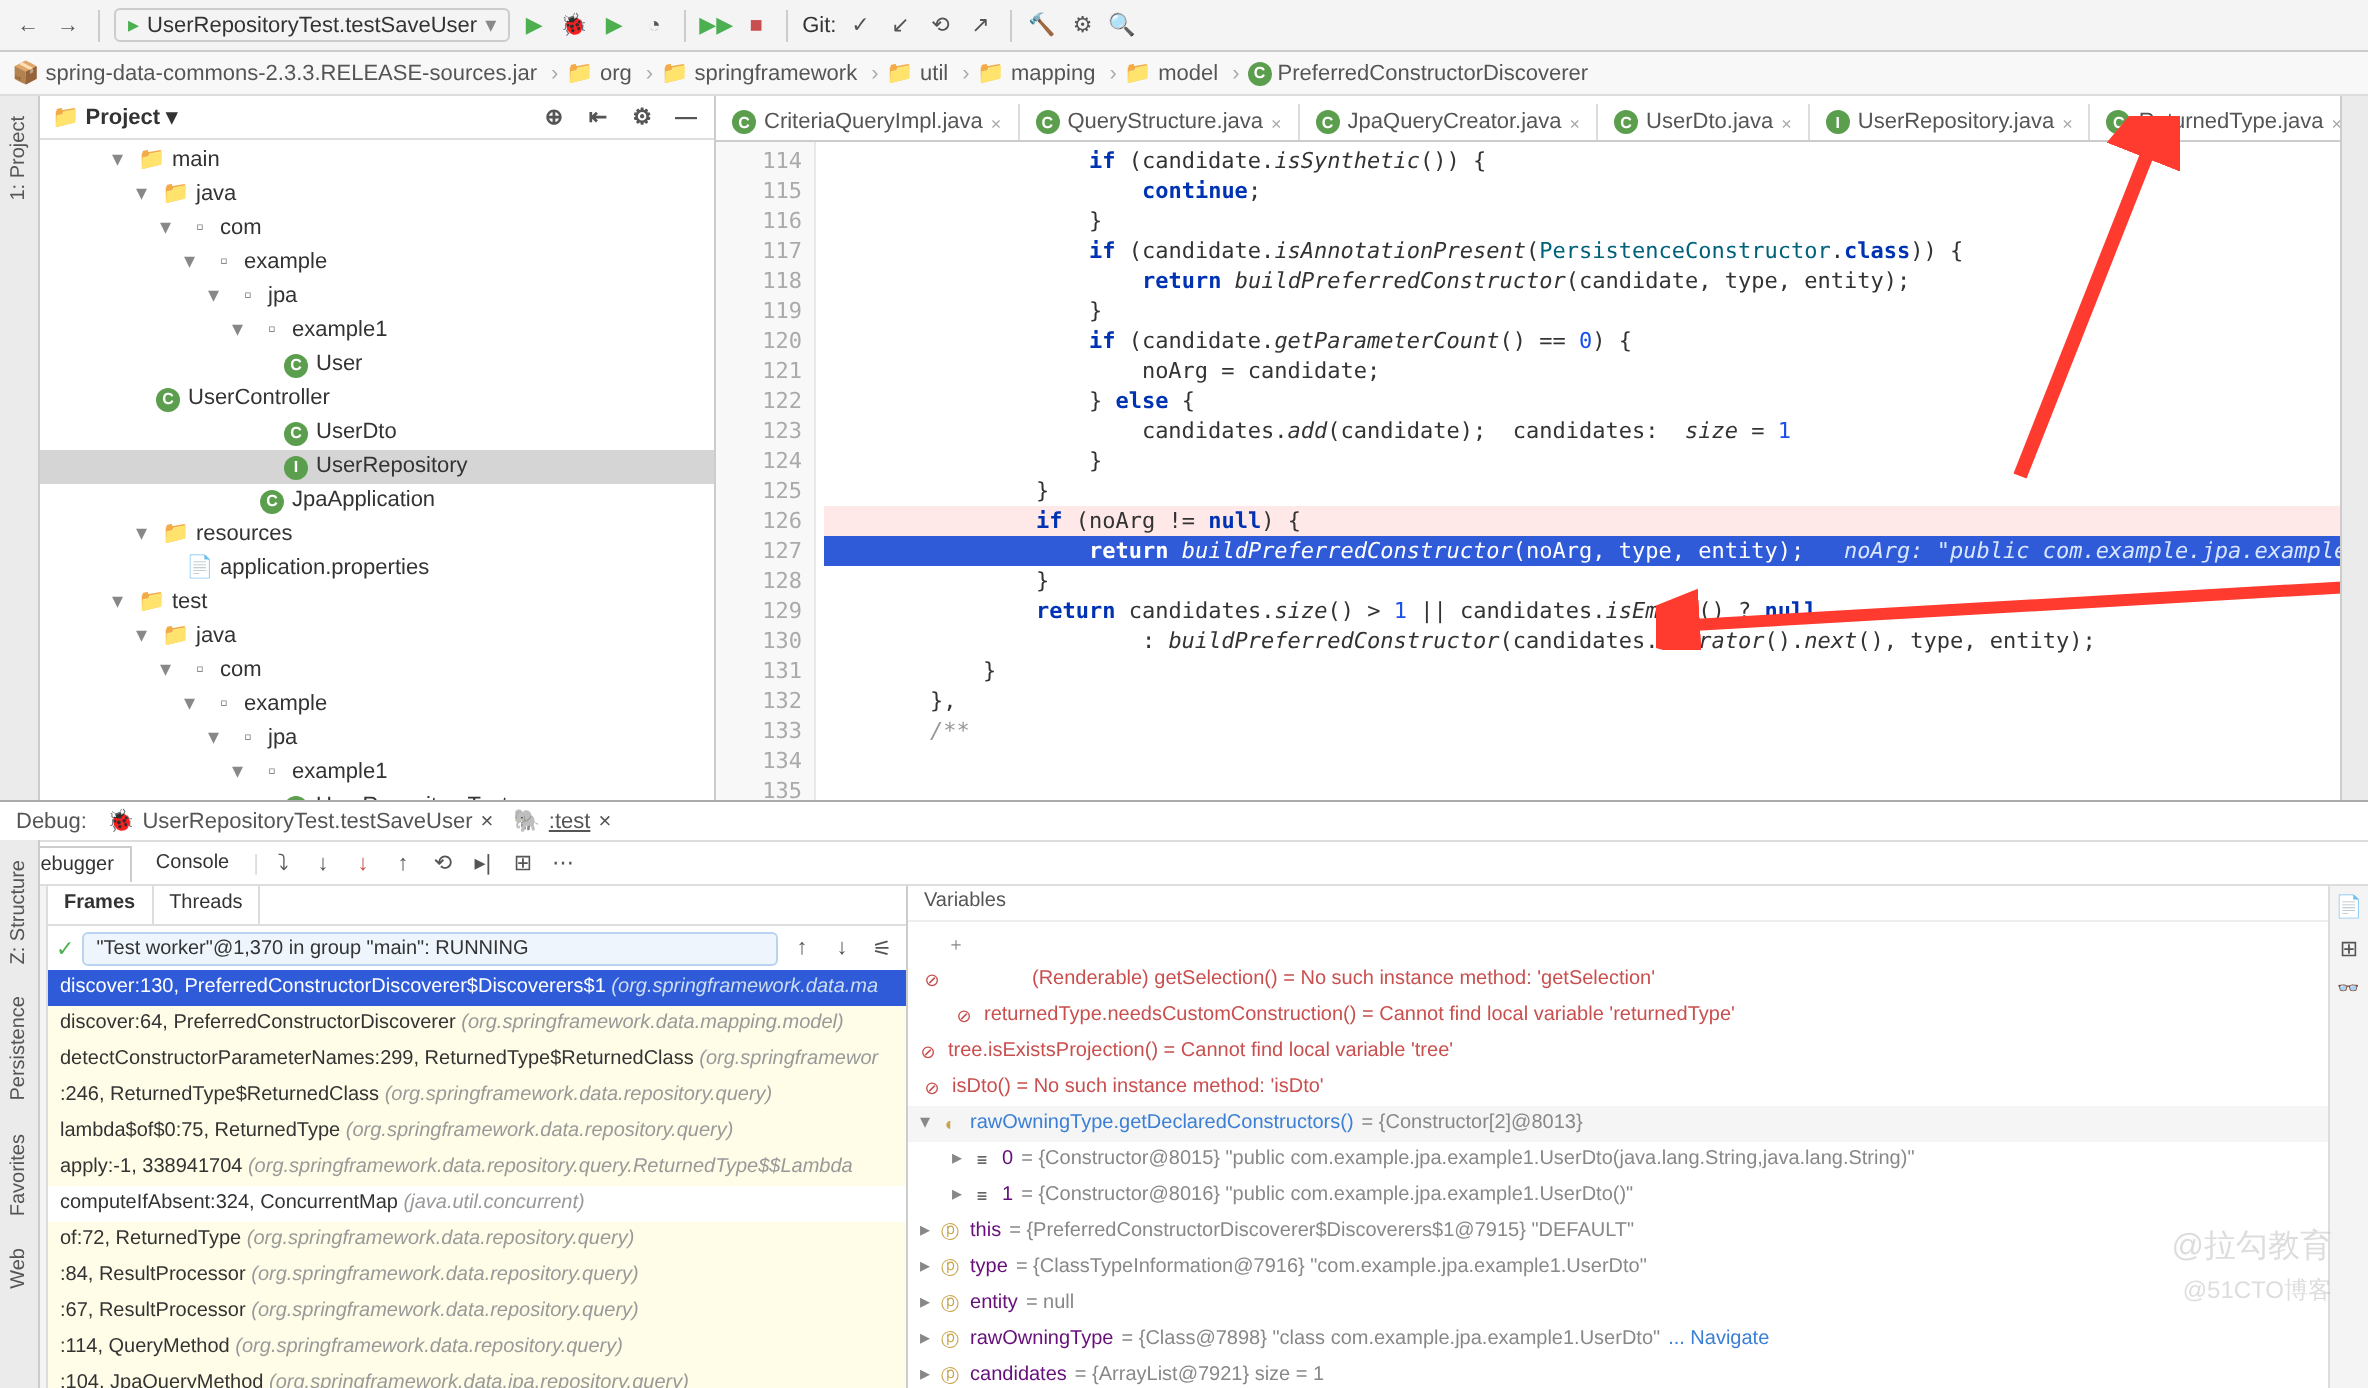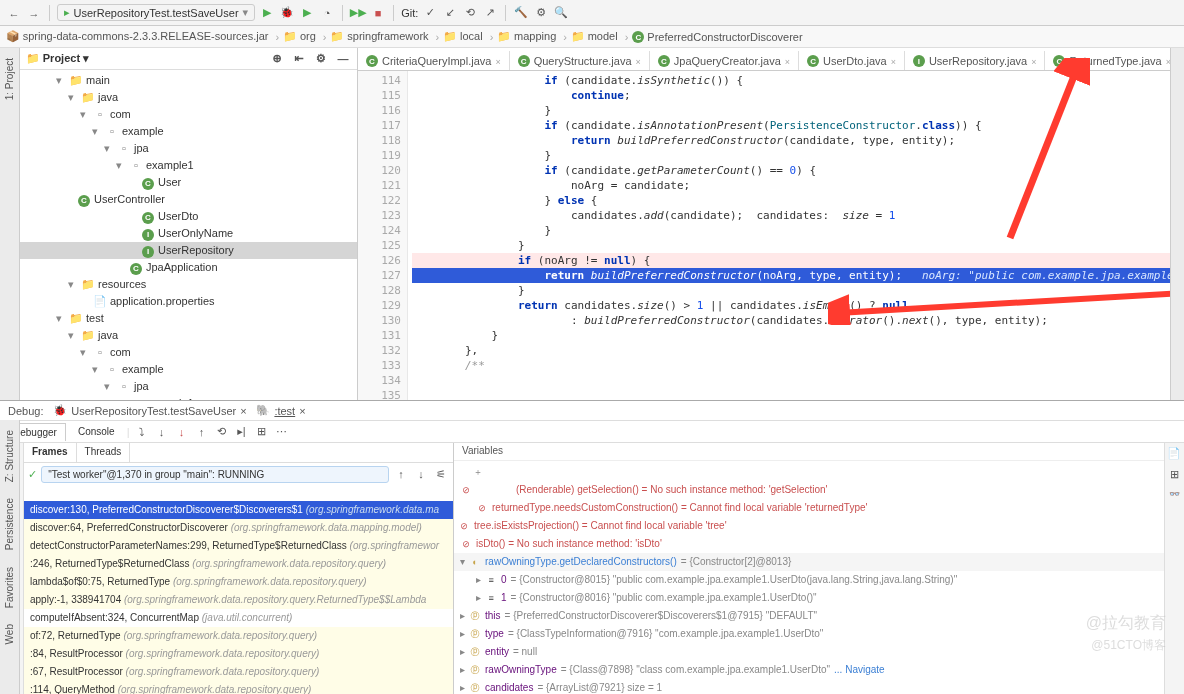--- a/index.html
+++ b/index.html
@@ -59,21 +59,21 @@
   .dbg-left span { font-size:12px; cursor:pointer; color:#555;}
   .frames-col { display:flex; flex-direction:column; width:430px; border-right:1px solid #ccc;}
   .ft-head { height:20px; display:flex; border-bottom:1px solid #ddd;}
   .ft-head .h { padding:3px 8px; font-size:10px; border-right:1px solid #ddd; cursor:pointer;text-align:right;}
   .ft-head .h.act { font-weight:bold;}
   .thread-sel { height:22px; display:flex; align-items:center; padding:0 4px; gap:4px;}
   .thread-sel .sel { flex:1; background:#eef5fd; border:1px solid #b8d4f0; padding:2px 6px; font-size:10px; border-radius:3px;}
   .frames { flex:1; overflow:auto; font-size:10px; line-height:16px;}
   .frame { padding:1px 6px; white-space:nowrap; overflow:hidden; text-overflow:ellipsis; background:#fffde7;}
   .frame .pkg { color:#999; font-style:italic;}
-  .frame.sel { background:#2f5bd9; color:#fff;margin-top:16px;}
+  .frame.sel { background:#2f5bd9; color:#fff;}
   .frame.sel .pkg { color:#cde;}
   .vars-col { flex:1; display:flex; flex-direction:column; min-width:0;}
   .vars-head { height:18px; padding:2px 8px; font-size:10px; color:#555; border-bottom:1px solid #eee;}
   .vars { flex:1; overflow:auto; font-size:10px; line-height:16px; padding:2px 0;}
   .var { padding:1px 6px; display:flex; align-items:center; gap:4px; white-space:nowrap;}
   .var.err .vt { color:#c94f4f;}
   .var .ic { width:12px; text-align:center; font-size:9px;}
   .var .err-ic::before { content:"⊘"; color:#c94f4f;}
   .var.sel-row { background:#f5f5f5;}
   .var .gray { color:#888;}
@@ -113,21 +113,21 @@
   <span class="sep"></span>
   <span class="tb-icn">🔨</span>
   <span class="tb-icn">⚙</span>
   <span class="tb-icn">🔍</span>
 </div>
 
 <div class="nav-bar" id="nav-bar">
     <span class="nav-seg">📦 spring-data-commons-2.3.3.RELEASE-sources.jar</span>
     <span class="nav-seg">📁 org</span>
     <span class="nav-seg">📁 springframework</span>
-    <span class="nav-seg">📁 local</span>
+    <span class="nav-seg">📁 util</span>
     <span class="nav-seg">📁 mapping</span>
     <span class="nav-seg">📁 model</span>
     <span class="nav-seg"><span class="ic-class"></span> PreferredConstructorDiscoverer</span>
   </div>
 
 <div class="main">
   <div class="sidebar-rail">
     <div class="rail-tab">1: Project</div>
   </div>
 
@@ -179,25 +179,20 @@
         </div>
         <div class="tn" style="padding-left: 44px;">
           <span class="twist"></span>
           <span class="ticon"><span class="ic-class"></span></span>
           <span>UserController</span>
         </div>
         <div class="tn" style="padding-left: 108px;">
           <span class="twist"></span>
           <span class="ticon"><span class="ic-class"></span></span>
           <span>UserDto</span>
-        </div>
-        <div class="tn" style="padding-left: 108px;">
-          <span class="twist"></span>
-          <span class="ticon"><span class="ic-int"></span></span>
-          <span>UserOnlyName</span>
         </div>
         <div class="tn sel" style="padding-left: 108px;">
           <span class="twist"></span>
           <span class="ticon"><span class="ic-int"></span></span>
           <span>UserRepository</span>
         </div>
         <div class="tn" style="padding-left: 96px;">
           <span class="twist"></span>
           <span class="ticon"><span class="ic-class"></span></span>
           <span>JpaApplication</span>

